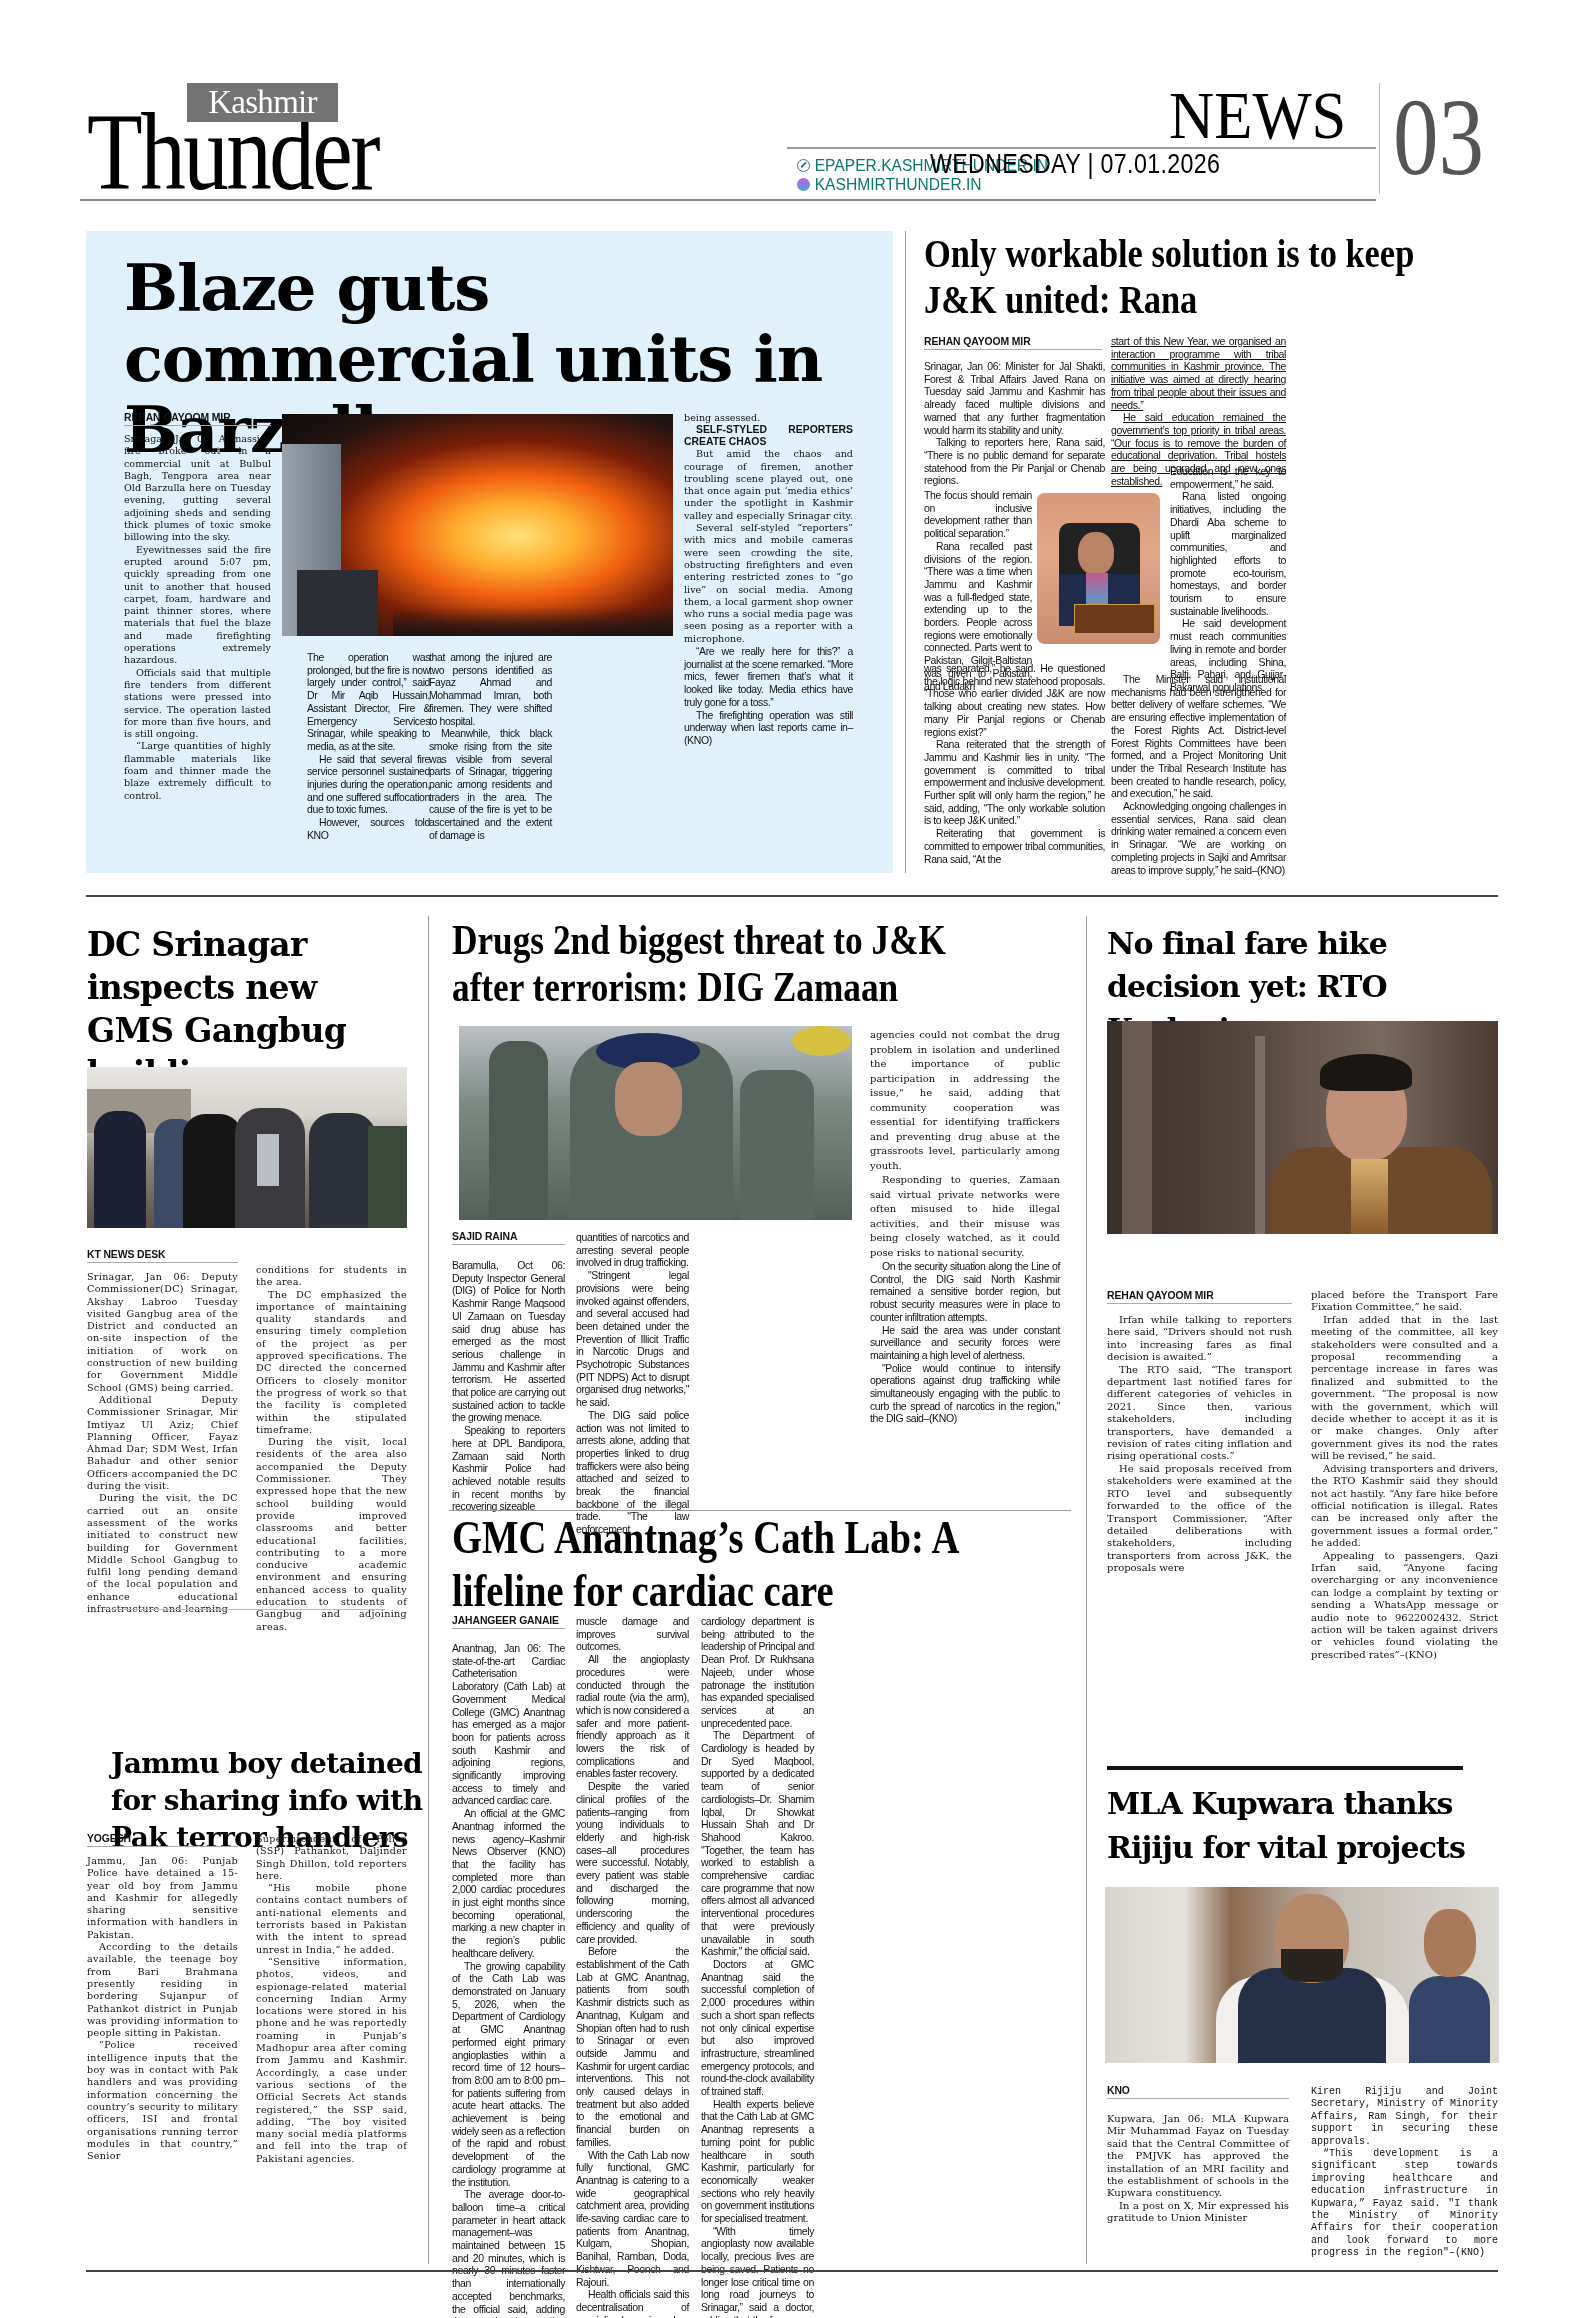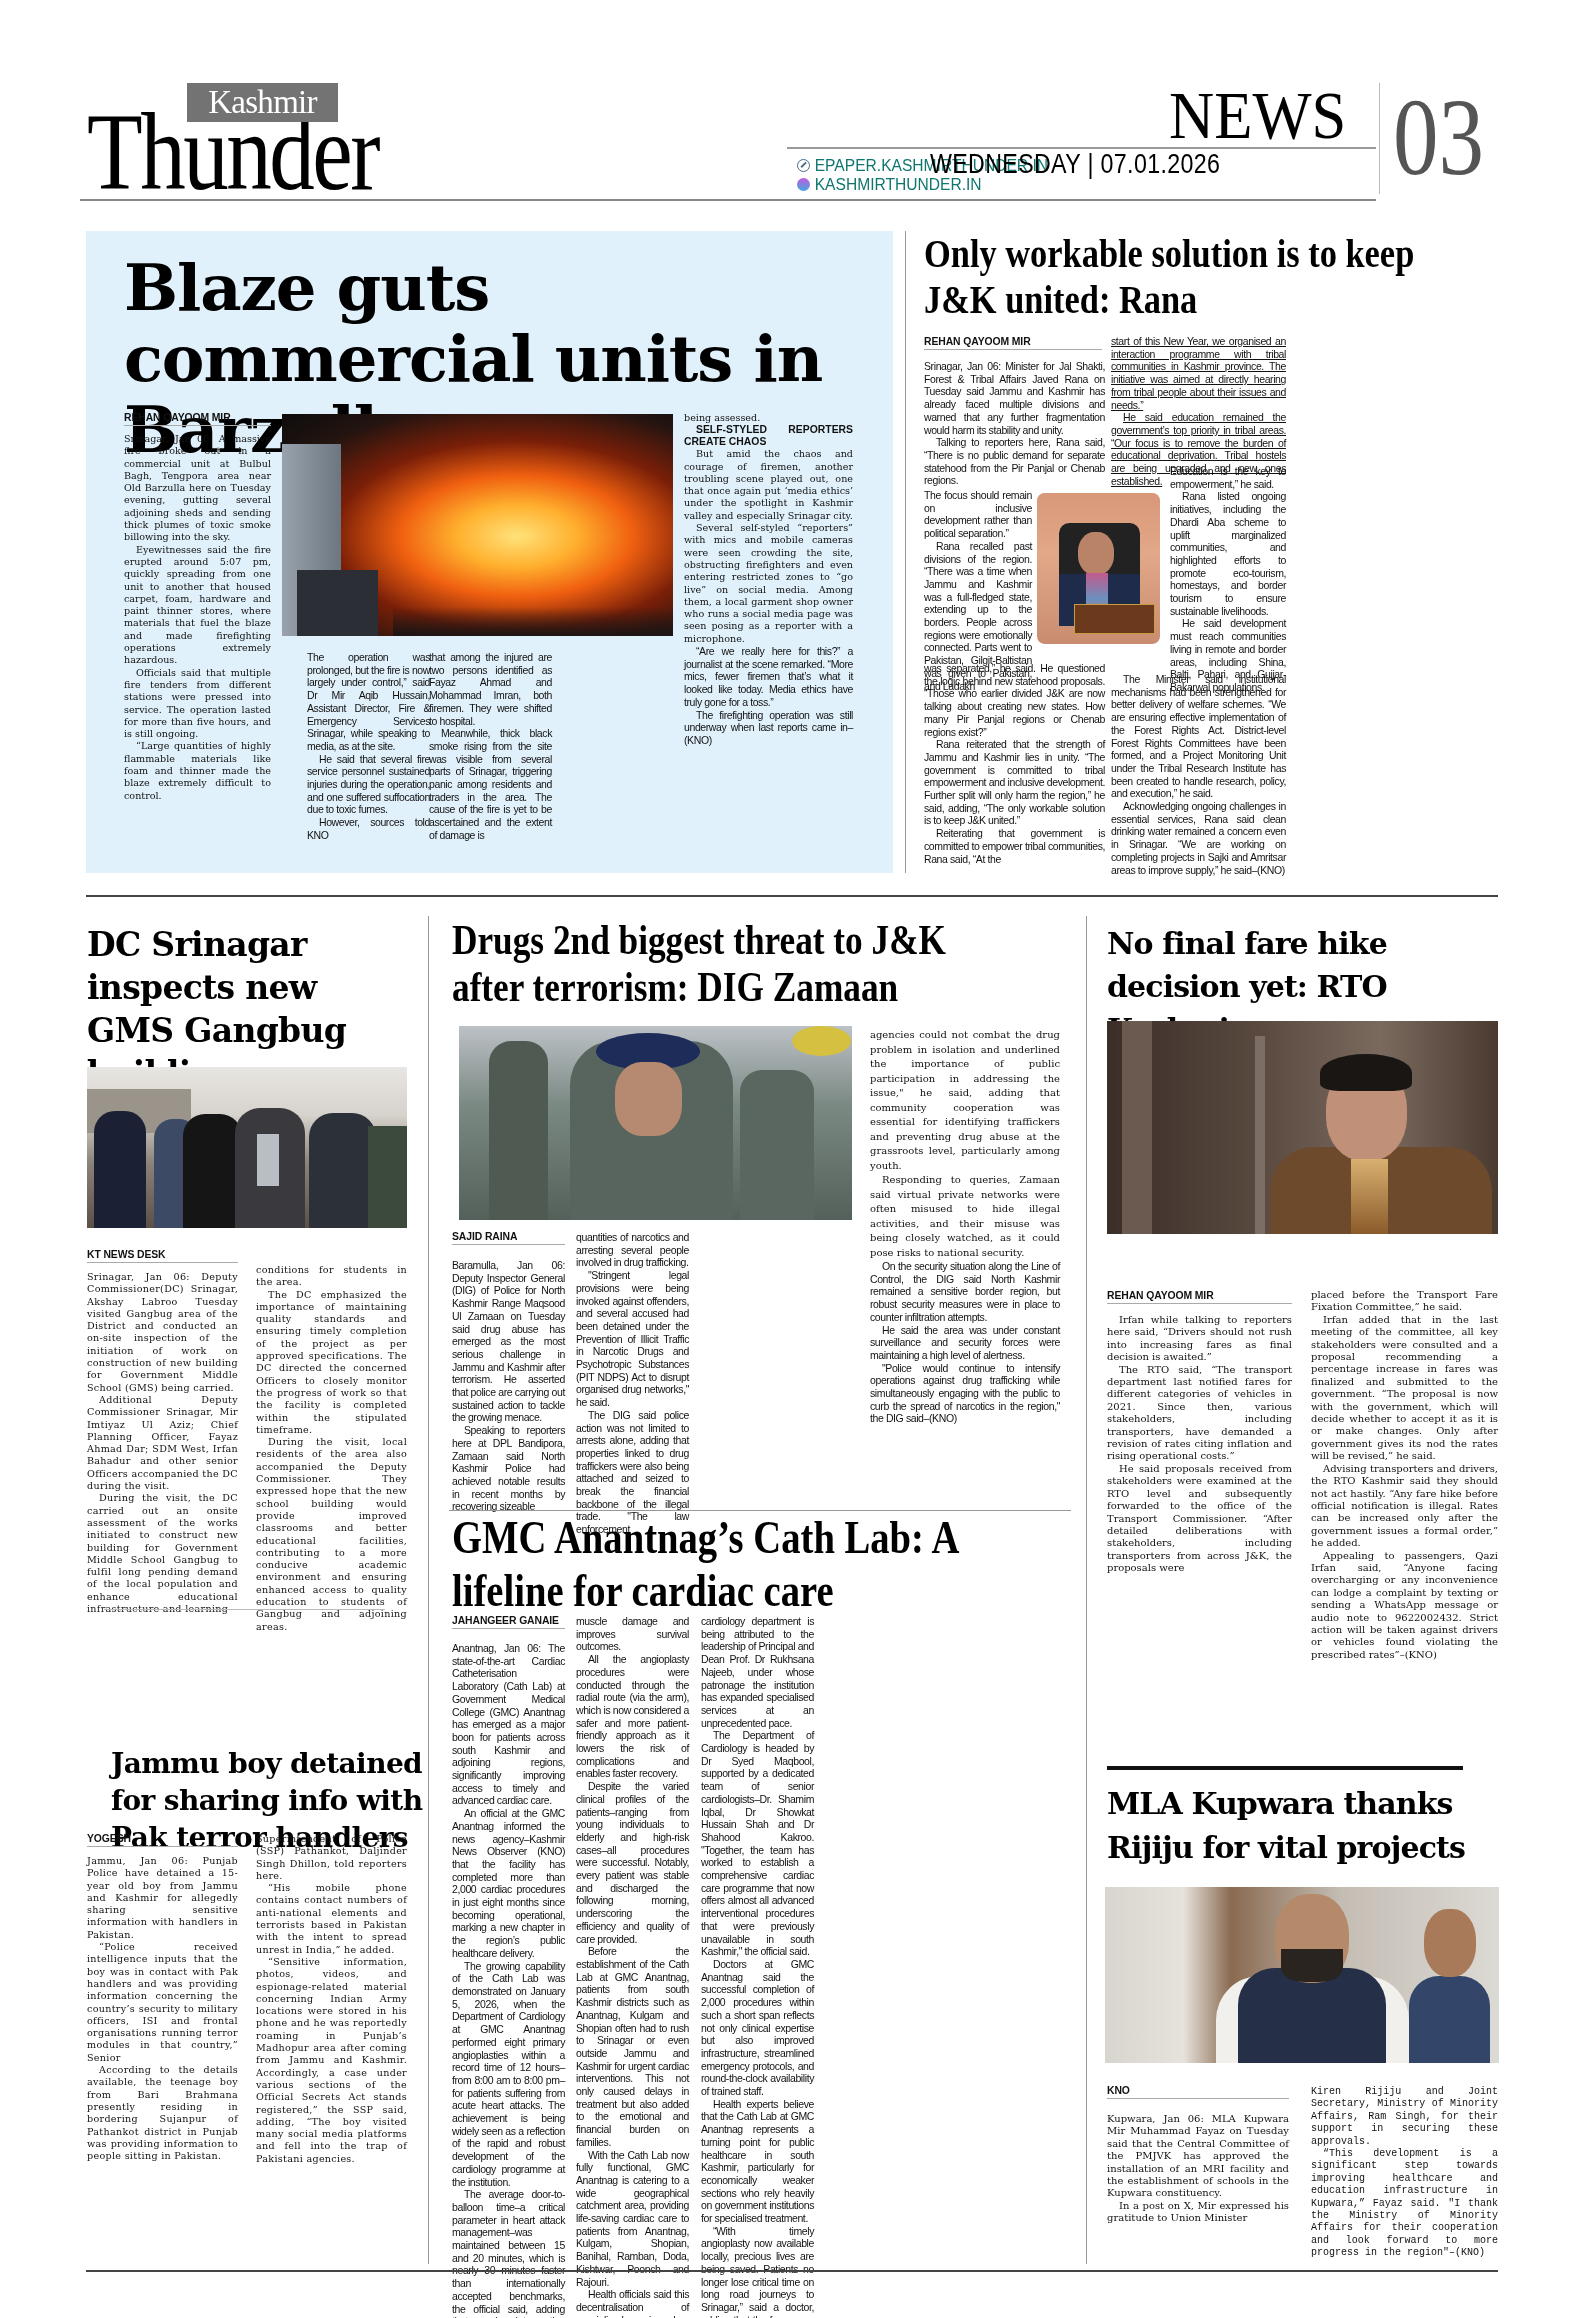--- a/index.html
+++ b/index.html
@@ -168,22 +168,22 @@
     <p>During the visit, local residents of the area also accompanied the Deputy Commissioner. They expressed hope that the new school building would provide improved classrooms and better educational facilities, contributing to a more conducive academic environment and ensuring enhanced access to quality education to students of Gangbug and adjoining areas.</p>
   </div>
   <div class="thin-h" style="left:104px; top:1609px; width:281px;"></div>
 </article>
 
 <article>
   <h2 class="abs headline" style="left:87px; top:1745px; width:326px; font-size:28px; line-height:37px; letter-spacing:-0.6px;margin-left:24px;">Jammu boy detained for sharing info with Pak terror handlers</h2>
   <div class="abs byline" style="left:87px; top:1833px; width:151px;">YOGESH</div>
   <div class="abs body-text" style="left:87px; top:1855px; width:151px; letter-spacing:0.3px;">
     <p class="first">Jammu, Jan 06: Punjab Police have detained a 15-year old boy from Jammu and Kashmir for allegedly sharing sensitive information with handlers in Pakistan.</p>
+    <p>According to the details available, the teenage boy from Bari Brahmana presently residing in bordering Sujanpur of Pathankot district in Punjab was providing information to people sitting in Pakistan.</p>
     <p>“Police received intelligence inputs that the boy was in contact with Pak handlers and was providing information concerning the country’s security to military officers, ISI and frontal organisations running terror modules in that country,” Senior</p>
-    <p>According to the details available, the teenage boy from Bari Brahmana presently residing in bordering Sujanpur of Pathankot district in Punjab was providing information to people sitting in Pakistan.</p>
   </div>
   <div class="abs body-text" style="left:256px; top:1833px; width:151px; letter-spacing:0.3px;">
     <p class="first">Superintendent of Police (SSP) Pathankot, Daljinder Singh Dhillon, told reporters here.</p>
     <p>“His mobile phone contains contact numbers of anti-national elements and terrorists based in Pakistan with the intent to spread unrest in India,” he added.</p>
     <p>“Sensitive information, photos, videos, and espionage-related material concerning Indian Army locations were stored in his phone and he was reportedly roaming in Punjab’s Madhopur area after coming from Jammu and Kashmir. Accordingly, a case under various sections of the Official Secrets Act stands registered,” the SSP said, adding, “The boy visited many social media platforms and fell into the trap of Pakistani agencies.</p>
   </div>
 </article>
 
 <div class="vrule" style="left:428px; top:916px; height:1348px; width:0.7px; background:#999;"></div>
 
@@ -192,21 +192,21 @@
   <div class="photo" style="left:459px; top:1026px; width:393px; height:194px; background:linear-gradient(180deg,#bcc1c6 0%,#7c8a84 40%,#54605a 100%);">
     <div style="position:absolute; left:30px; top:15px; width:59px; height:179px; background:#4e5a52; border-radius:22px 22px 0 0;"></div>
     <div style="position:absolute; left:111px; top:15px; width:163px; height:179px; background:#58645e; border-radius:44px 44px 0 0;"></div>
     <div style="position:absolute; left:137px; top:7.4px; width:104px; height:37px; background:#1e2c5a; border-radius:50%;"></div>
     <div style="position:absolute; left:156px; top:36px; width:67px; height:74px; background:#b68a70; border-radius:40%;"></div>
     <div style="position:absolute; left:281px; top:44px; width:74px; height:150px; background:#5a6660; border-radius:22px 22px 0 0;"></div>
     <div style="position:absolute; left:333px; top:0; width:59px; height:30px; background:#d6c040; border-radius:50%;"></div>
   </div>
   <div class="abs byline" style="left:452px; top:1231px; width:113px;">SAJID RAINA</div>
   <div class="abs body-text narrow" style="left:452px; top:1259px; width:113px;">
-    <p class="first">Baramulla, Jan 06: Deputy Inspector General (DIG) of Police for North Kashmir Range Maqsood Ul Zamaan on Tuesday said drug abuse has emerged as the most serious challenge in Jammu and Kashmir after terrorism. He asserted that police are carrying out sustained action to tackle the growing menace.</p>
+    <p class="first">Baramulla, Oct 06: Deputy Inspector General (DIG) of Police for North Kashmir Range Maqsood Ul Zamaan on Tuesday said drug abuse has emerged as the most serious challenge in Jammu and Kashmir after terrorism. He asserted that police are carrying out sustained action to tackle the growing menace.</p>
     <p>Speaking to reporters here at DPL Bandipora, Zamaan said North Kashmir Police had achieved notable results in recent months by recovering sizeable</p>
   </div>
   <div class="abs body-text narrow" style="left:576px; top:1231px; width:113px;">
     <p class="first">quantities of narcotics and arresting several people involved in drug trafficking.</p>
     <p>"Stringent legal provisions were being invoked against offenders, and several accused had been detained under the Prevention of Illicit Traffic in Narcotic Drugs and Psychotropic Substances (PIT NDPS) Act to disrupt organised drug networks," he said.</p>
     <p>The DIG said police action was not limited to arrests alone, adding that properties linked to drug traffickers were also being attached and seized to break the financial backbone of the illegal trade. "The law enforcement</p>
   </div>
   <div class="abs body-text" style="left:870px; top:1028px; width:190px; font-size:10px; line-height:14.5px;">
     <p class="first">agencies could not combat the drug problem in isolation and underlined the importance of public participation in addressing the issue," he said, adding that community cooperation was essential for identifying traffickers and preventing drug abuse at the grassroots level, particularly among youth.</p>
     <p>Responding to queries, Zamaan said virtual private networks were often misused to hide illegal activities, and their misuse was being closely watched, as it could pose risks to national security.</p>

